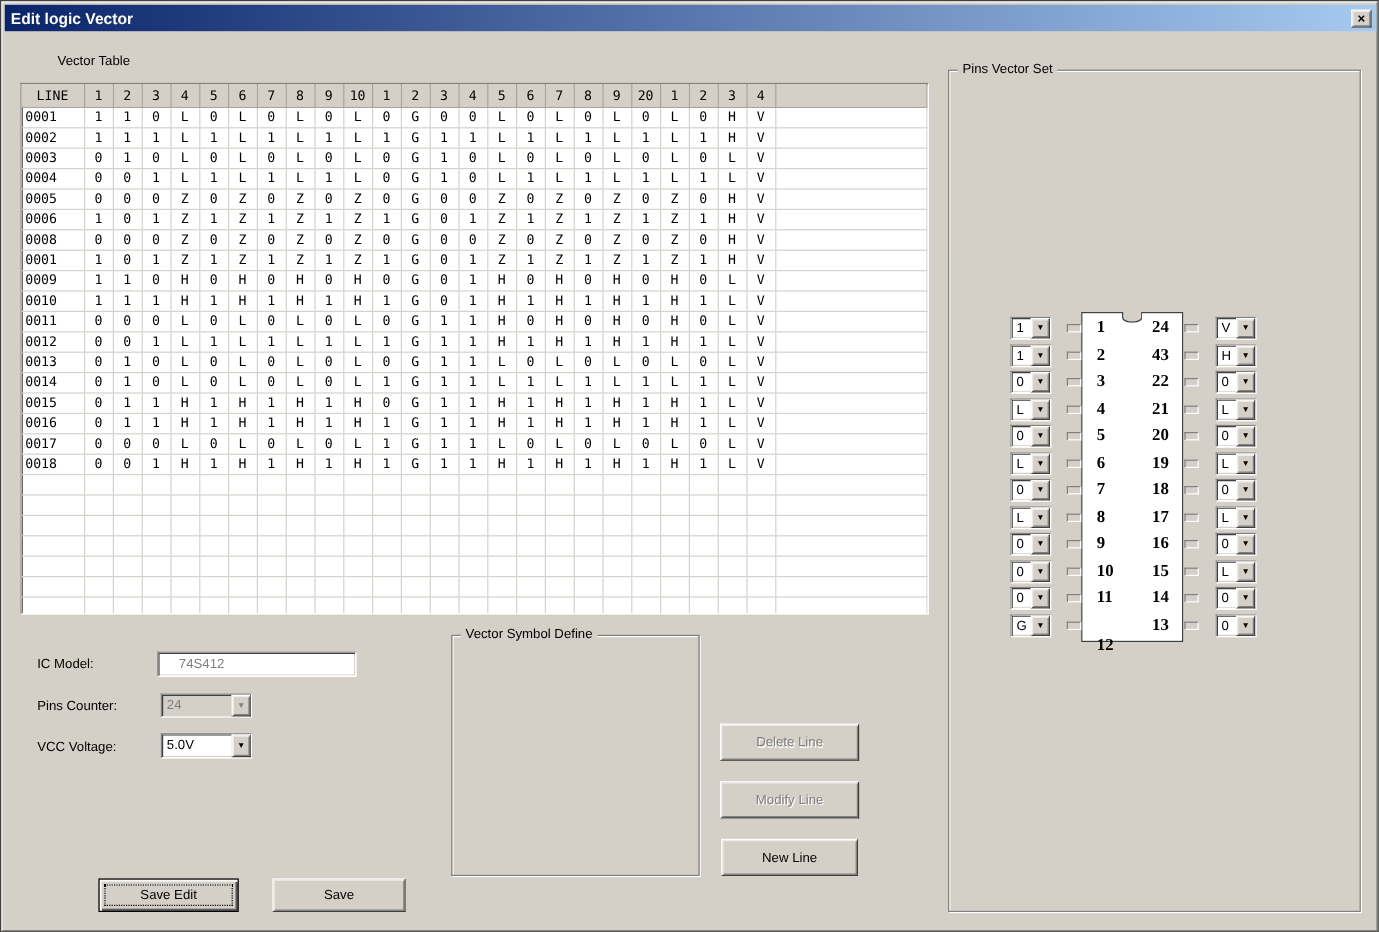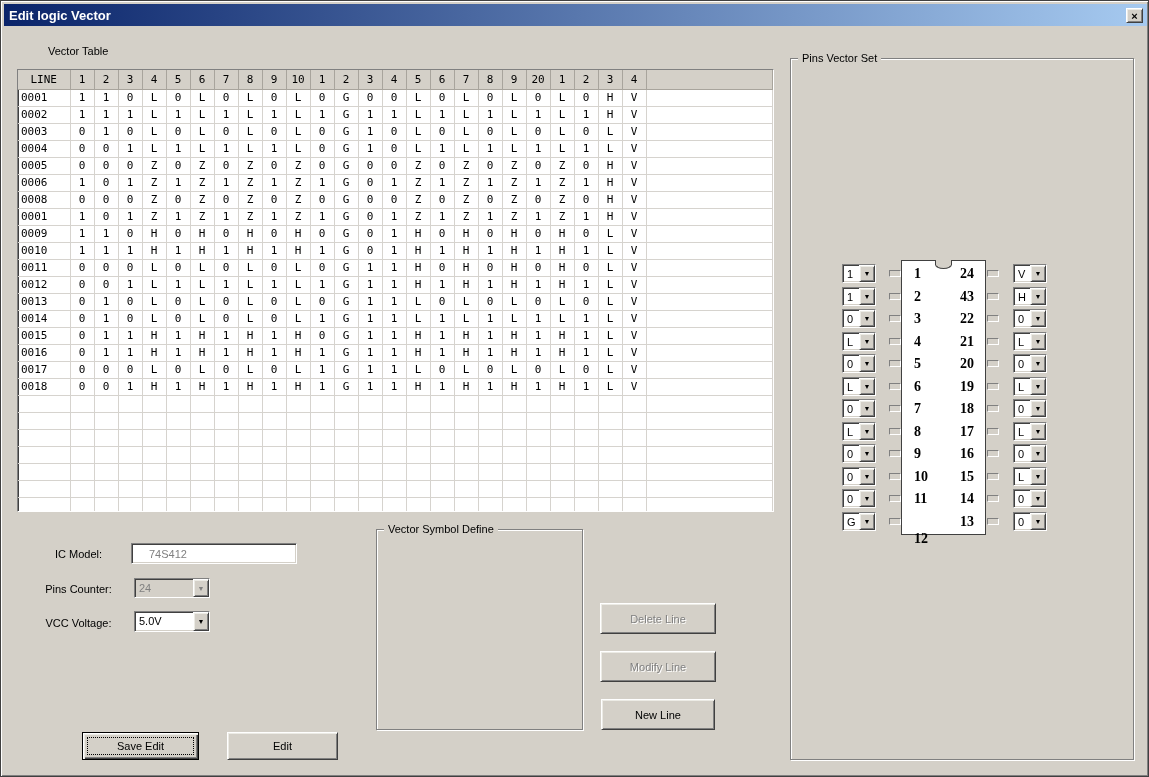--- a/index.html
+++ b/index.html
@@ -18,21 +18,21 @@
   }
   .title { color: #fff; font-weight: bold; font-size: 13px; }
   .close-btn {
     position: absolute; right: 5px; top: 7px; width: 17px; height: 15px;
     background: #d4d0c8; border: 1px solid; border-color: #fff #404040 #404040 #fff;
     box-shadow: inset 1px 1px 0 #ecebe5, inset -1px -1px 0 #808080;
     font-size: 11px; line-height: 12px; text-align: center; font-weight: bold; cursor: default;
     font-family: "Liberation Sans", sans-serif; padding:0;
   }
   .lbl { position: absolute; white-space: nowrap; }
-  .lbl-right { text-align: center; }
+  .lbl-right { text-align: left; }
 
   
   .vtable-wrap {
     position: absolute; left: 16px; top: 68px; width: 757px; height: 443px;
     background: #fff; overflow: hidden;
     border: 1px solid; border-color: #808080 #fff #fff #808080;
     box-shadow: inset 1px 1px 0 #404040;
   }
   .vtable { border-collapse: collapse; table-layout: fixed; width: 100%;
     font-family: "DejaVu Sans Mono", monospace; font-size: 11px; }
@@ -894,21 +894,21 @@
   </div>
 
   <div class="groupbox gb-symbols">
     <span class="groupbox-title">Vector Symbol Define</span>
   </div>
 
   <button class="btn btn-delete" disabled="">Delete Line</button>
   <button class="btn btn-modify" disabled="">Modify Line</button>
   <button class="btn btn-new">New Line</button>
   <button class="btn btn-default btn-save">Save Edit</button>
-  <button class="btn btn-back">Edit</button>
+  <button class="btn btn-back">Save</button>
 
   <div class="groupbox gb-pins">
     <span class="groupbox-title">Pins Vector Set</span>
     <div class="chip-body"></div>
     <div class="chip-notch"></div>
   <div class="combo sunken pin-combo" style="left: 51px; top: 205px; width: 34px;">
         <span class="combo-val">1</span>
         <span class="combo-btn">▼</span>
       </div>
       <div class="pin-stub" style="left: 98px; top: 211px;"></div>

